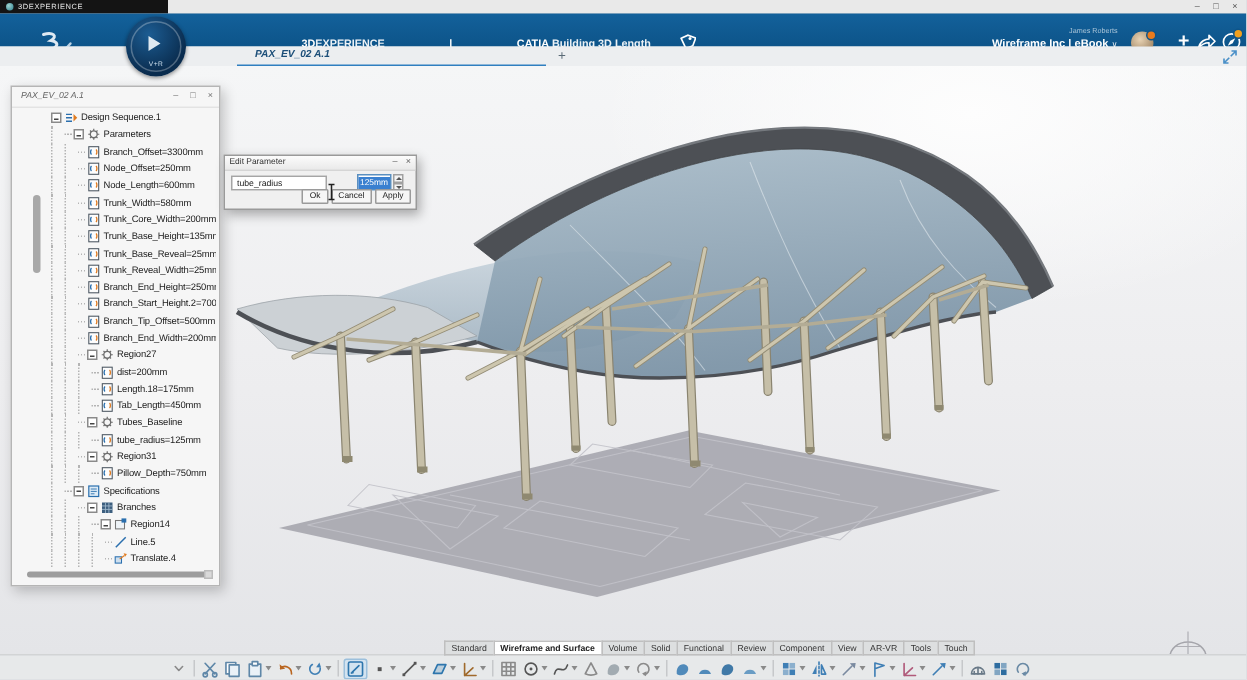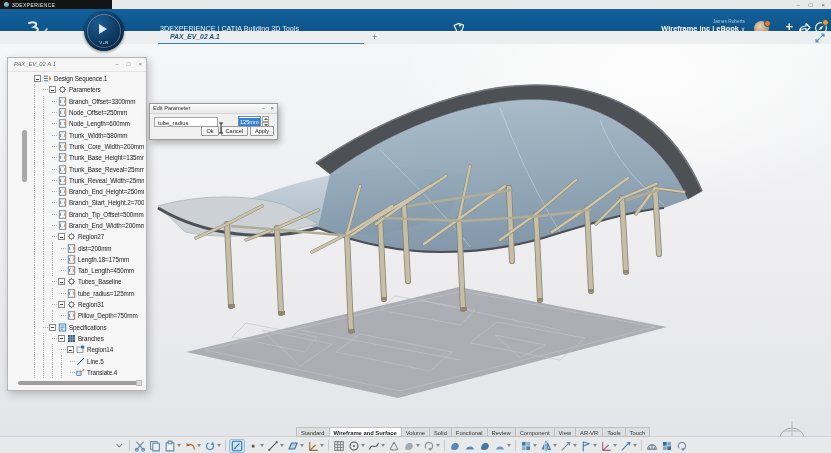--- a/index.html
+++ b/index.html
@@ -8,22 +8,22 @@
   
   #os-strip{left:0;top:0;width:831px;height:9px;background:#e9e9e9;border-bottom:1px solid #cdcdcd;}
   #os-left{left:0;top:0;width:112px;height:9px;background:#141414;display:flex;align-items:center;gap:3px;padding-left:4px;box-sizing:border-box;}
   #os-logo{width:5px;height:5px;border-radius:50%;background:radial-gradient(circle at 35% 35%,#9fd4d0,#2a7f8f);}
   #os-title{font-size:5px;color:#e8e8e8;letter-spacing:.4px;}
   #os-controls{right:2px;top:0;height:9px;display:flex;gap:9px;align-items:center;padding-right:4px;}
   #os-controls span{font-size:6px;color:#555;line-height:6px;}
   
   #topbar{left:0;top:9px;width:831px;height:22px;background:linear-gradient(#13619b,#0d5489);}
   #brand{left:160px;top:15px;font-size:7.2px;color:#fff;white-space:nowrap;}
-  #brand b{font-weight:normal;}
-  #brand .lt{opacity:.92;font-weight:normal;}
+  #brand b{font-weight:bold;margin-left:41px;}
+  #brand .lt{opacity:.92;font-weight:bold;}
   #searchbox{left:310px;top:12px;width:136px;height:14px;background:#fff;border-radius:2px;display:flex;align-items:center;}
   #searchbox input{flex:1;border:0;outline:none;font-size:6.8px;color:#444;padding:0 0 0 6px;background:transparent;font-family:"Liberation Sans",sans-serif;width:100px;}
   #search-mag{width:16px;height:14px;display:flex;align-items:center;justify-content:center;border-left:1px solid #e2e2e2;}
   #tag-ic{left:452px;top:13px;}
   #user-block{right:86px;top:10px;text-align:right;}
   #user-name{font-size:4.8px;color:#a9c4d8;line-height:5px;}
   #user-org{font-size:7.4px;color:#fff;font-weight:bold;line-height:9px;white-space:nowrap;}
   #user-org .caret{font-size:5.5px;font-weight:normal;opacity:.9;}
   #avatar{right:62px;top:12px;width:15px;height:15px;border-radius:50%;background:radial-gradient(circle at 40% 35%,#e8d3b4,#8c7050);}
   #avatar-badge{right:60px;top:11px;width:5px;height:5px;border-radius:50%;background:#e87b1e;border:1px solid #0d5489;}
@@ -114,21 +114,21 @@
 
   <div id="topbar" class="abs">
     <svg id="ds-logo" class="abs" width="30" height="20" viewBox="0 0 30 20">
       <path d="M9,4 C15,2 19,5 14,8 C21,9 18,15 9,14" fill="none" stroke="#dfe9f2" stroke-width="2" stroke-linecap="round"></path>
       <path d="M3,16 C10,19 21,18 27,10" fill="none" stroke="#bcd2e4" stroke-width="1.6" stroke-linecap="round"></path>
     </svg>
     <div id="brand" class="abs">
       <b>3D</b><span class="lt">EXPERIENCE</span>
       <span class="lt"> </span><b>|</b><span class="lt"> </span>
       <b>CATIA</b>
-      <span class="lt"> </span><span class="lt">Building 3D Tools</span>
+      <span class="lt"> </span><span class="lt">Building 3D Length</span>
     </div>
     <svg id="tag-ic" class="abs" width="12" height="12" viewBox="0 0 12 12">
       <path d="M1.5,5 L5,1.5 L10.5,1.5 L10.5,7 L7,10.5 Z" fill="none" stroke="#fff" stroke-width="1.1" transform="rotate(20 6 6)"></path>
       <circle cx="8" cy="3.6" r="1" fill="#fff"></circle>
     </svg>
     <div id="user-block" class="abs">
       <div id="user-name">James Roberts</div>
       <div id="user-org"><span>Wireframe Inc | eBook</span> <span class="caret">∨</span></div>
     </div>
     <div id="avatar" class="abs"></div>

